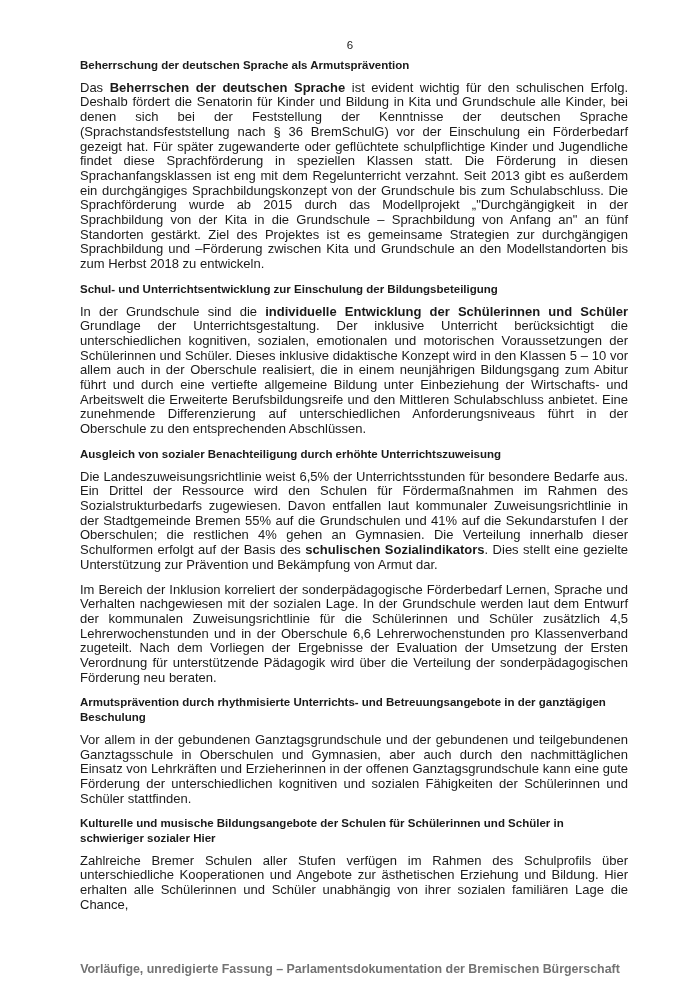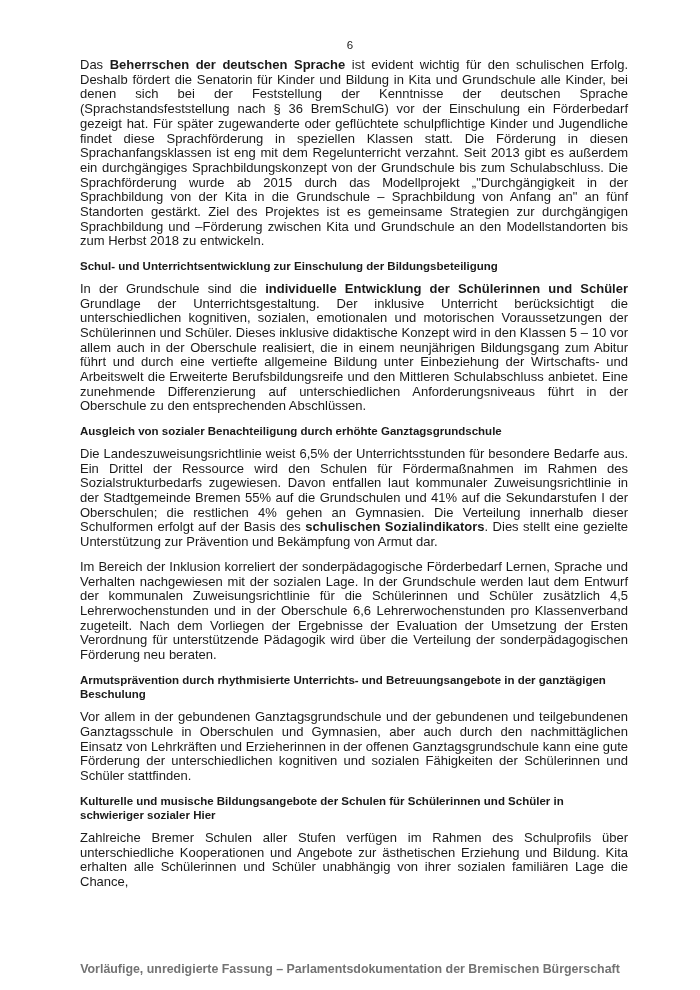--- a/index.html
+++ b/index.html
@@ -66,26 +66,27 @@
     color: #ff0000;
   }
 </style>
 </head>
 <body>
 
 <div class="page">
   <div class="page-number">6</div>
 
   <main class="content">
+      <div class="section-heading">Beherrschung der deutschen Sprache als Armutsprävention</div>
       <p class="body-par"><span>Das </span><span class="b">Beherrschen der deutschen Sprache</span><span> ist evident wichtig für den schulischen Erfolg. Deshalb fördert die Senatorin für Kinder und Bildung in Kita und Grundschule alle Kinder, bei denen sich bei der Feststellung der Kenntnisse der deutschen Sprache (Sprachstandsfeststellung nach § 36 BremSchulG) vor der Einschulung ein Förderbedarf gezeigt hat. Für später zugewanderte oder geflüchtete schulpflichtige Kinder und Jugendliche findet diese Sprachförderung in speziellen Klassen statt. Die Förderung in diesen Sprachanfangsklassen ist eng mit dem Regelunterricht verzahnt. Seit 2013 gibt es außerdem ein durchgängiges Sprachbildungskonzept von der Grundschule bis zum Schulabschluss. Die Sprachförderung wurde ab 2015 durch das Modellprojekt „"Durchgängigkeit in der Sprachbildung von der Kita in die Grundschule – Sprachbildung von Anfang an" an fünf Standorten gestärkt. Ziel des Projektes ist es gemeinsame Strategien zur durchgängigen Sprachbildung und –Förderung zwischen Kita und Grundschule an den Modellstandorten bis zum Herbst 2018 zu entwickeln.</span></p>
       <div class="section-heading">Schul- und Unterrichtsentwicklung zur Einschulung der Bildungsbeteiligung</div>
       <p class="body-par"><span>In der Grundschule sind die </span><span class="b">individuelle Entwicklung der Schülerinnen und Schüler</span><span> Grundlage der Unterrichtsgestaltung. Der inklusive Unterricht berücksichtigt die unterschiedlichen kognitiven, sozialen, emotionalen und motorischen Voraussetzungen der Schülerinnen und Schüler. Dieses inklusive didaktische Konzept wird in den Klassen 5 – 10 vor allem auch in der Oberschule realisiert, die in einem neunjährigen Bildungsgang zum Abitur führt und durch eine vertiefte allgemeine Bildung unter Einbeziehung der Wirtschafts- und Arbeitswelt die Erweiterte Berufsbildungsreife und den Mittleren Schulabschluss anbietet. Eine zunehmende Differenzierung auf unterschiedlichen Anforderungsniveaus führt in der Oberschule zu den entsprechenden Abschlüssen.</span></p>
-      <div class="section-heading">Ausgleich von sozialer Benachteiligung durch erhöhte Ganztagsgrundschule</div>
+      <div class="section-heading">Ausgleich von sozialer Benachteiligung durch erhöhte Unterrichtszuweisung</div>
       <p class="body-par"><span>Die Landeszuweisungsrichtlinie weist 6,5% der Unterrichtsstunden für besondere Bedarfe aus. Ein Drittel der Ressource wird den Schulen für Fördermaßnahmen im Rahmen des Sozialstrukturbedarfs zugewiesen. Davon entfallen laut kommunaler Zuweisungsrichtlinie in der Stadtgemeinde Bremen 55% auf die Grundschulen und 41% auf die Sekundarstufen I der Oberschulen; die restlichen 4% gehen an Gymnasien. Die Verteilung innerhalb dieser Schulformen erfolgt auf der Basis des </span><span class="b">schulischen Sozialindikators</span><span>. Dies stellt eine gezielte Unterstützung zur Prävention und Bekämpfung von Armut dar.</span></p>
       <p class="body-par"><span>Im Bereich der Inklusion korreliert der sonderpädagogische Förderbedarf Lernen, Sprache und Verhalten nachgewiesen mit der sozialen Lage. In der Grundschule werden laut dem Entwurf der kommunalen Zuweisungsrichtlinie für die Schülerinnen und Schüler zusätzlich 4,5 Lehrerwochenstunden und in der Oberschule 6,6 Lehrerwochenstunden pro Klassenverband zugeteilt. Nach dem Vorliegen der Ergebnisse der Evaluation der Umsetzung der Ersten Verordnung für unterstützende Pädagogik wird über die Verteilung der sonderpädagogischen Förderung neu beraten.</span></p>
       <div class="section-heading">Armutsprävention durch rhythmisierte Unterrichts- und Betreuungsangebote in der ganztägigen Beschulung</div>
       <p class="body-par"><span>Vor allem in der gebundenen Ganztagsgrundschule und der gebundenen und teilgebundenen Ganztagsschule in Oberschulen und Gymnasien, aber auch durch den nachmittäglichen Einsatz von Lehrkräften und Erzieherinnen in der offenen Ganztagsgrundschule kann eine gute Förderung der unterschiedlichen kognitiven und sozialen Fähigkeiten der Schülerinnen und Schüler stattfinden.</span></p>
       <div class="section-heading">Kulturelle und musische Bildungsangebote der Schulen für Schülerinnen und Schüler in schwieriger sozialer Hier</div>
-      <p class="body-par"><span>Zahlreiche Bremer Schulen aller Stufen verfügen im Rahmen des Schulprofils über unterschiedliche Kooperationen und Angebote zur ästhetischen Erziehung und Bildung. Kita erhalten alle Schülerinnen und Schüler unabhängig von ihrer sozialen familiären Lage die Chance,</span></p>
+      <p class="body-par"><span>Zahlreiche Bremer Schulen aller Stufen verfügen im Rahmen des Schulprofils über unterschiedliche Kooperationen und Angebote zur ästhetischen Erziehung und Bildung. Hier erhalten alle Schülerinnen und Schüler unabhängig von ihrer sozialen familiären Lage die Chance,</span></p>
     </main>
 
   <div class="footer-notice" style="color: #737373;">Vorläufige, unredigierte Fassung – Parlamentsdokumentation der Bremischen Bürgerschaft</div>
 </div>
 
 </body></html>

